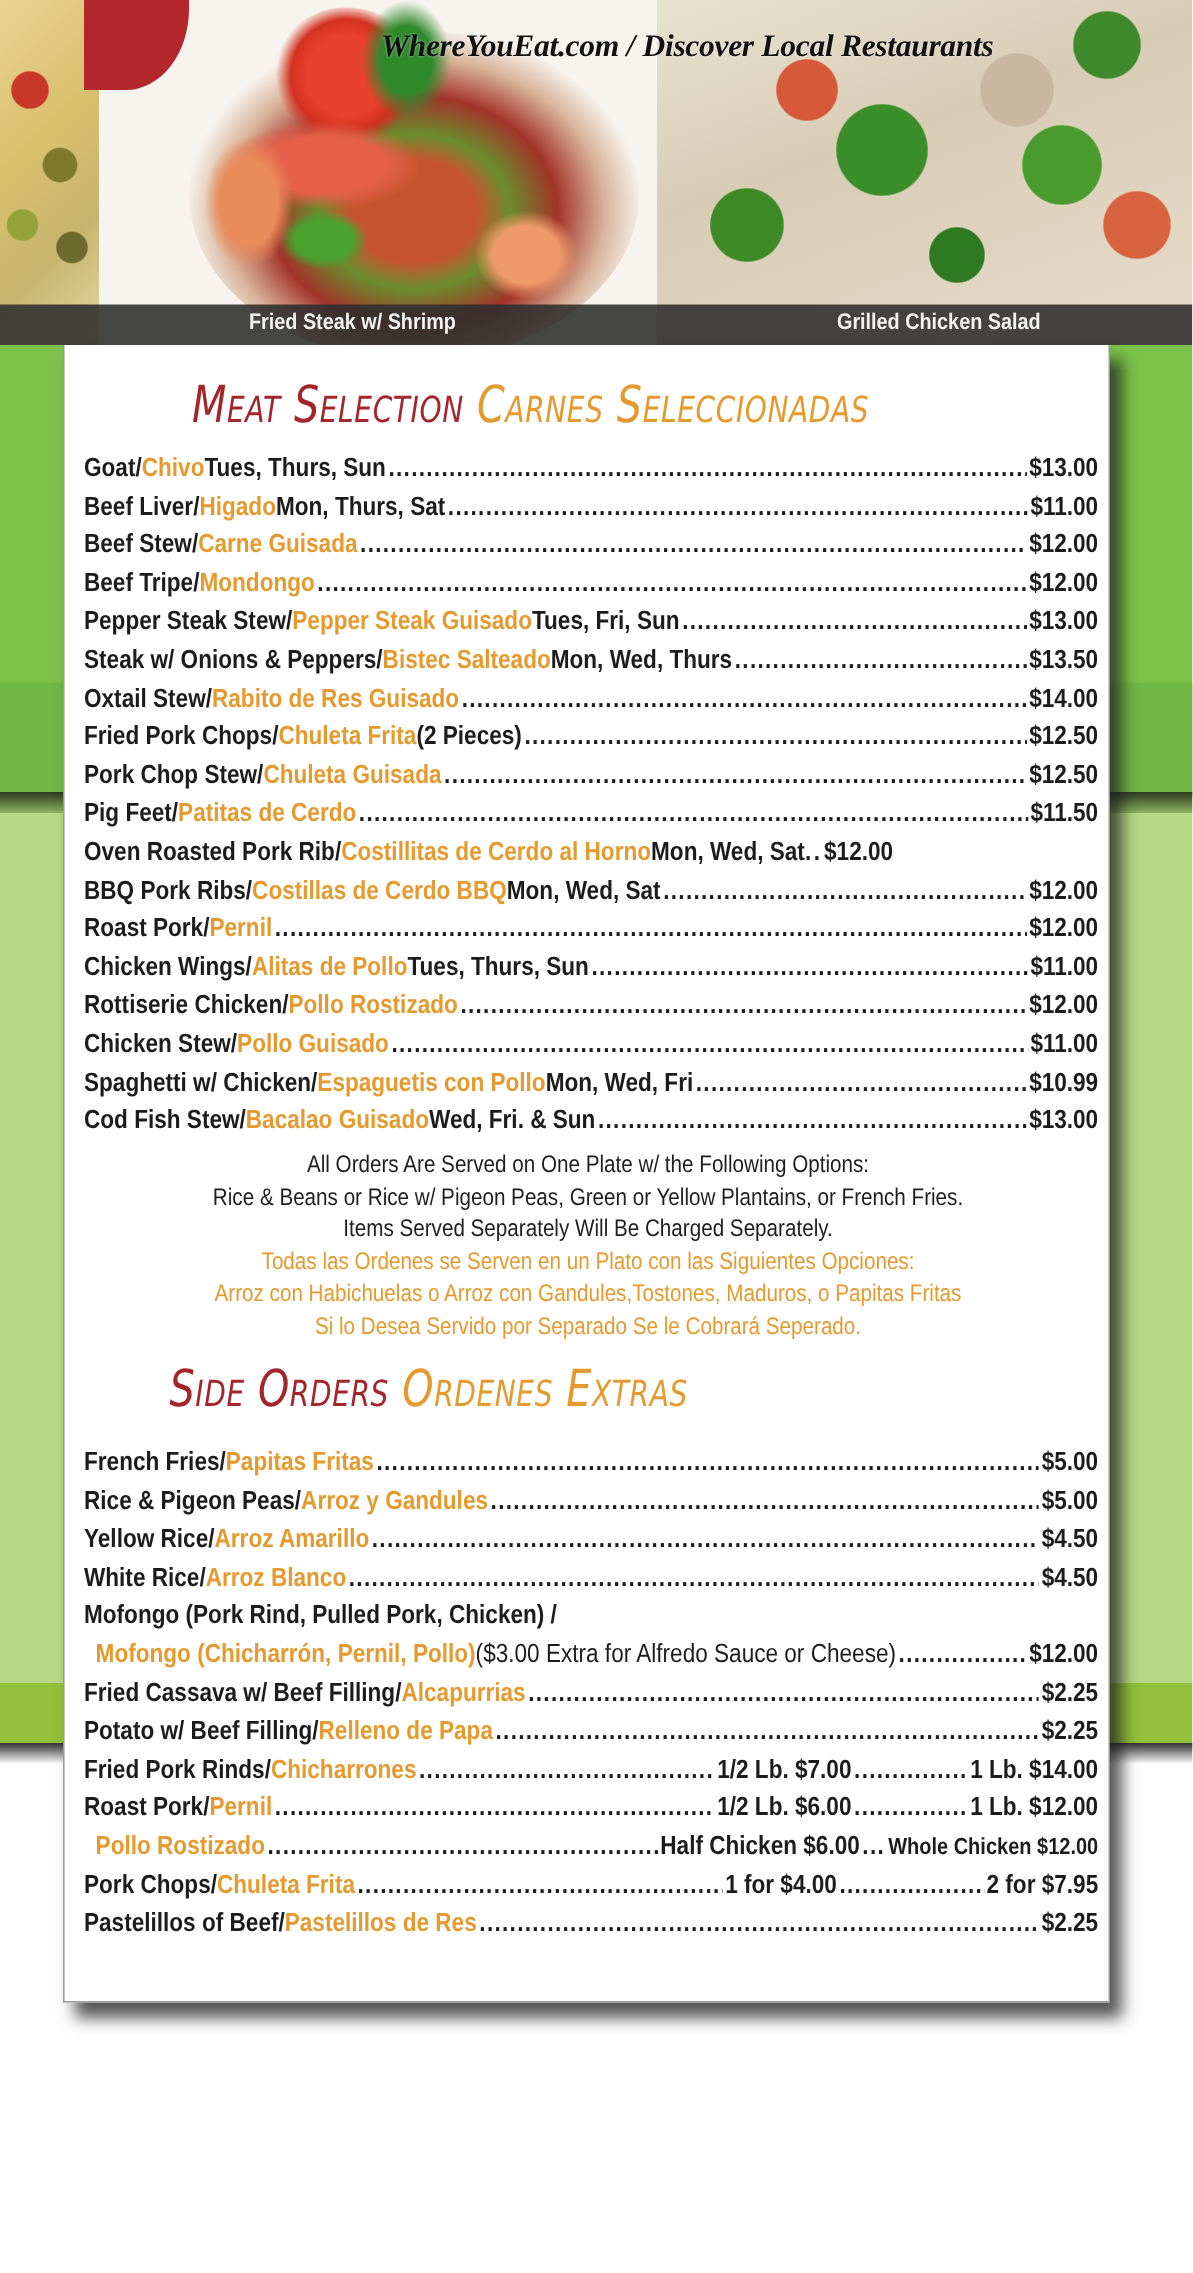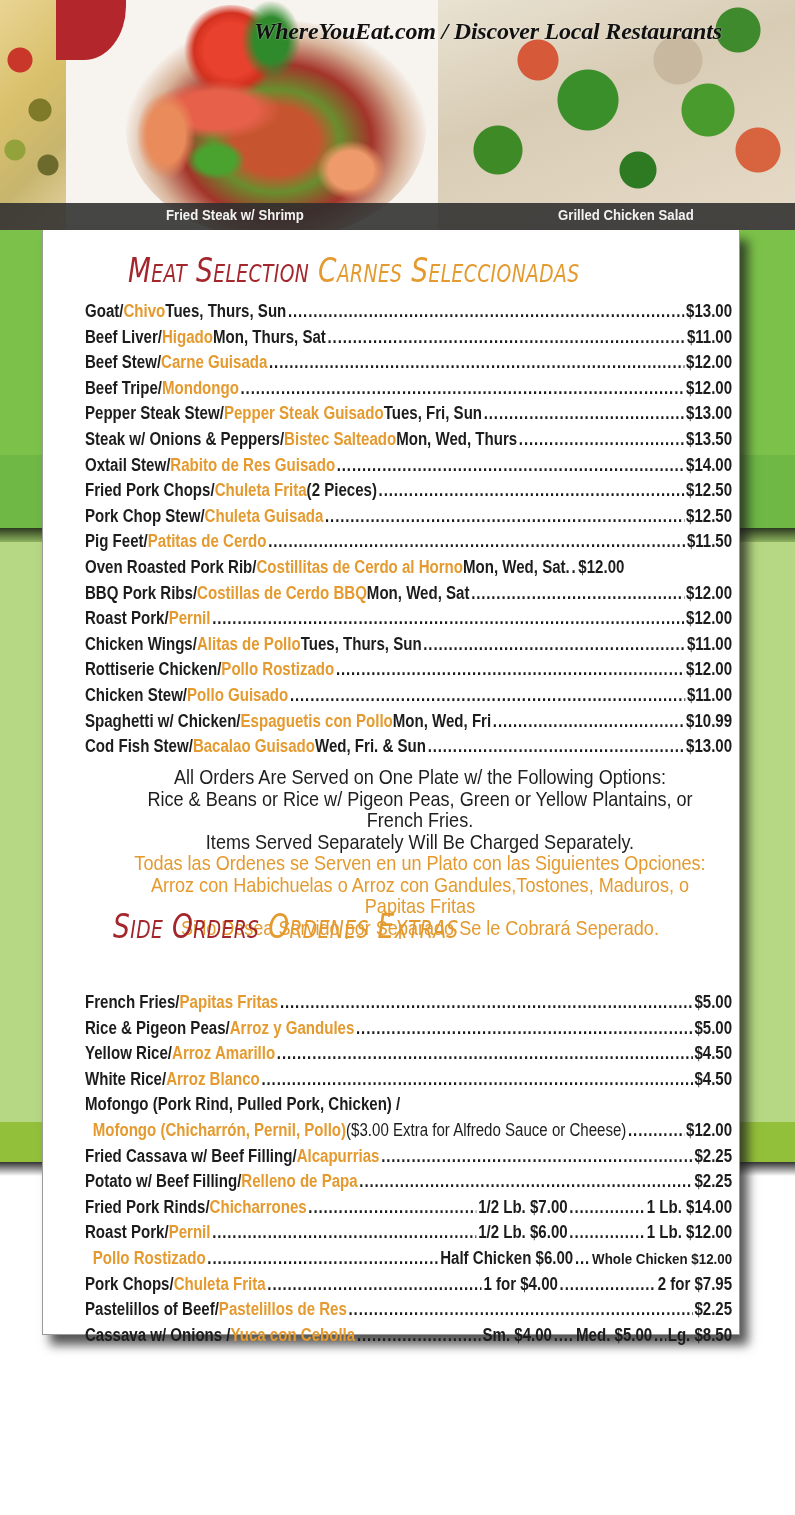--- a/index.html
+++ b/index.html
@@ -44,21 +44,21 @@
       radial-gradient(circle at 200px 170px, #2d7a22 0 18px, transparent 19px),
       radial-gradient(circle at 100px 60px, #d65a39 0 20px, transparent 21px),
       radial-gradient(circle at 320px 150px, #d7633f 0 22px, transparent 23px),
       radial-gradient(circle at 240px 60px, #c9b8a0 0 24px, transparent 25px),
       linear-gradient(160deg, #e9e2d2, #d8ccb5 40%, #e7dcc9);
   }
   .food-blob { position:absolute; border-radius:50%; }
   .watermark {
     position:absolute; top:18px; left:254px;
     font-family:"Liberation Serif", serif; font-style:italic; font-weight:bold;
-    font-size:24px; color:#111; white-space:nowrap; letter-spacing:-0.2px;
+    font-size:21px; color:#111; white-space:nowrap; letter-spacing:-0.2px;
     text-shadow:0 0 2px rgba(255,255,255,0.6);
   }
   .caption-bar {
     position:absolute; top:203px; left:0; width:795px; height:27px;
     background:rgba(45,45,45,0.88);
   }
   .caption {
     position:absolute; top:206px; font-weight:bold; font-size:15px; color:#f2f2f2;
     font-family:"Liberation Sans", sans-serif; transform:scaleX(0.88); transform-origin:left;
     white-space:nowrap;
@@ -79,33 +79,33 @@
   }
   .title-en { color:#a2262b; }
   .title-es { color:#e49a2e; }
   .t1 { top:20px; left:85px; font-size:34px; transform:scaleX(0.78); transform-origin:left; }
   .t2 { top:676px; left:70px; font-size:34px; transform:scaleX(0.78); transform-origin:left; }
 
   .rows { position:absolute; left:13px; width:676px; }
   .row {
     position:relative; height:25.6px; line-height:25.6px; display:flex; align-items:baseline;
     font-family:"Liberation Sans", sans-serif; font-weight:bold; font-size:17.5px; color:#1c1c1c;
-    white-space:nowrap; overflow:hidden;margin-left:29px;
+    white-space:nowrap; overflow:hidden;
   }
   .row .inner { display:flex; width:100%; align-items:baseline; transform:scaleX(0.86); transform-origin:left; width:116.3%; }
   .es { color:#e49a2e; }
   .thin { font-weight:normal; }
   .dots { flex:1; overflow:hidden; margin:0 2px; color:#1c1c1c; letter-spacing:1px; }
   .dots::after { content:"..................................................................................................................................................................................................."; }
   .price { flex:none; }
   .indent { padding-left:9px; }
 
   .notes {
     position:absolute; top:536px; left:0; width:698px; text-align:center;
-    font-family:"Liberation Sans", sans-serif; font-size:21px; line-height:21.5px;margin-left:28px;
+    font-family:"Liberation Sans", sans-serif; font-size:16px; line-height:21.5px;
   }
   .notes .l { display:block; transform:scaleX(0.86); }
   .notes .en { color:#1e1e1e; }
   .notes .sp { color:#e49a2e; }
 </style>
 </head>
 <body>
 
 <div class="bg bg-top"></div>
 <div class="bg bg-top-dark"></div>
@@ -332,21 +332,21 @@
     <span class="l sp">Todas las Ordenes se Serven en un Plato con las Siguientes Opciones:</span>
     <span class="l sp">Arroz con Habichuelas o Arroz con Gandules,Tostones, Maduros, o Papitas Fritas</span>
     <span class="l sp">Si lo Desea Servido por Separado Se le Cobrará Seperado.</span>
   </div>
 
   <div class="section-title t2">
     <span class="title-en">Side Orders</span>
     <span class="title-es">Ordenes Extras</span>
   </div>
 
-  <div class="rows" style="top:760px;">
+  <div class="rows" style="top:732px;">
     <div class="row">
         <div class="inner">
           <span>French Fries</span>
           <span> / </span>
           <span class="es">Papitas Fritas</span>
           <span class="dots"></span>
           <span class="price">$5.00</span>
         </div>
       </div>
     <div class="row">
@@ -456,26 +456,14 @@
         <div class="inner">
           <span>Pastelillos of Beef</span>
           <span> / </span>
           <span class="es">Pastelillos de Res</span>
           <span class="dots"></span>
           <span class="price">$2.25</span>
         </div>
       </div>
 
 
-    <div class="row">
-        <div class="inner">
-          <span>Cassava w/ Onions /</span>
-          <span class="es">Yuca con Cebolla</span>
-          <span class="dots"></span>
-          <span class="price">Sm. $4.00</span>
-          <span class="dots" style="flex:0 0 24px;"></span>
-          <span class="price">Med. $5.00</span>
-          <span class="dots" style="flex:0 0 14px;"></span>
-          <span class="price">Lg. $8.50</span>
-        </div>
-      </div>
   </div>
 </div>
 
 </body></html>

